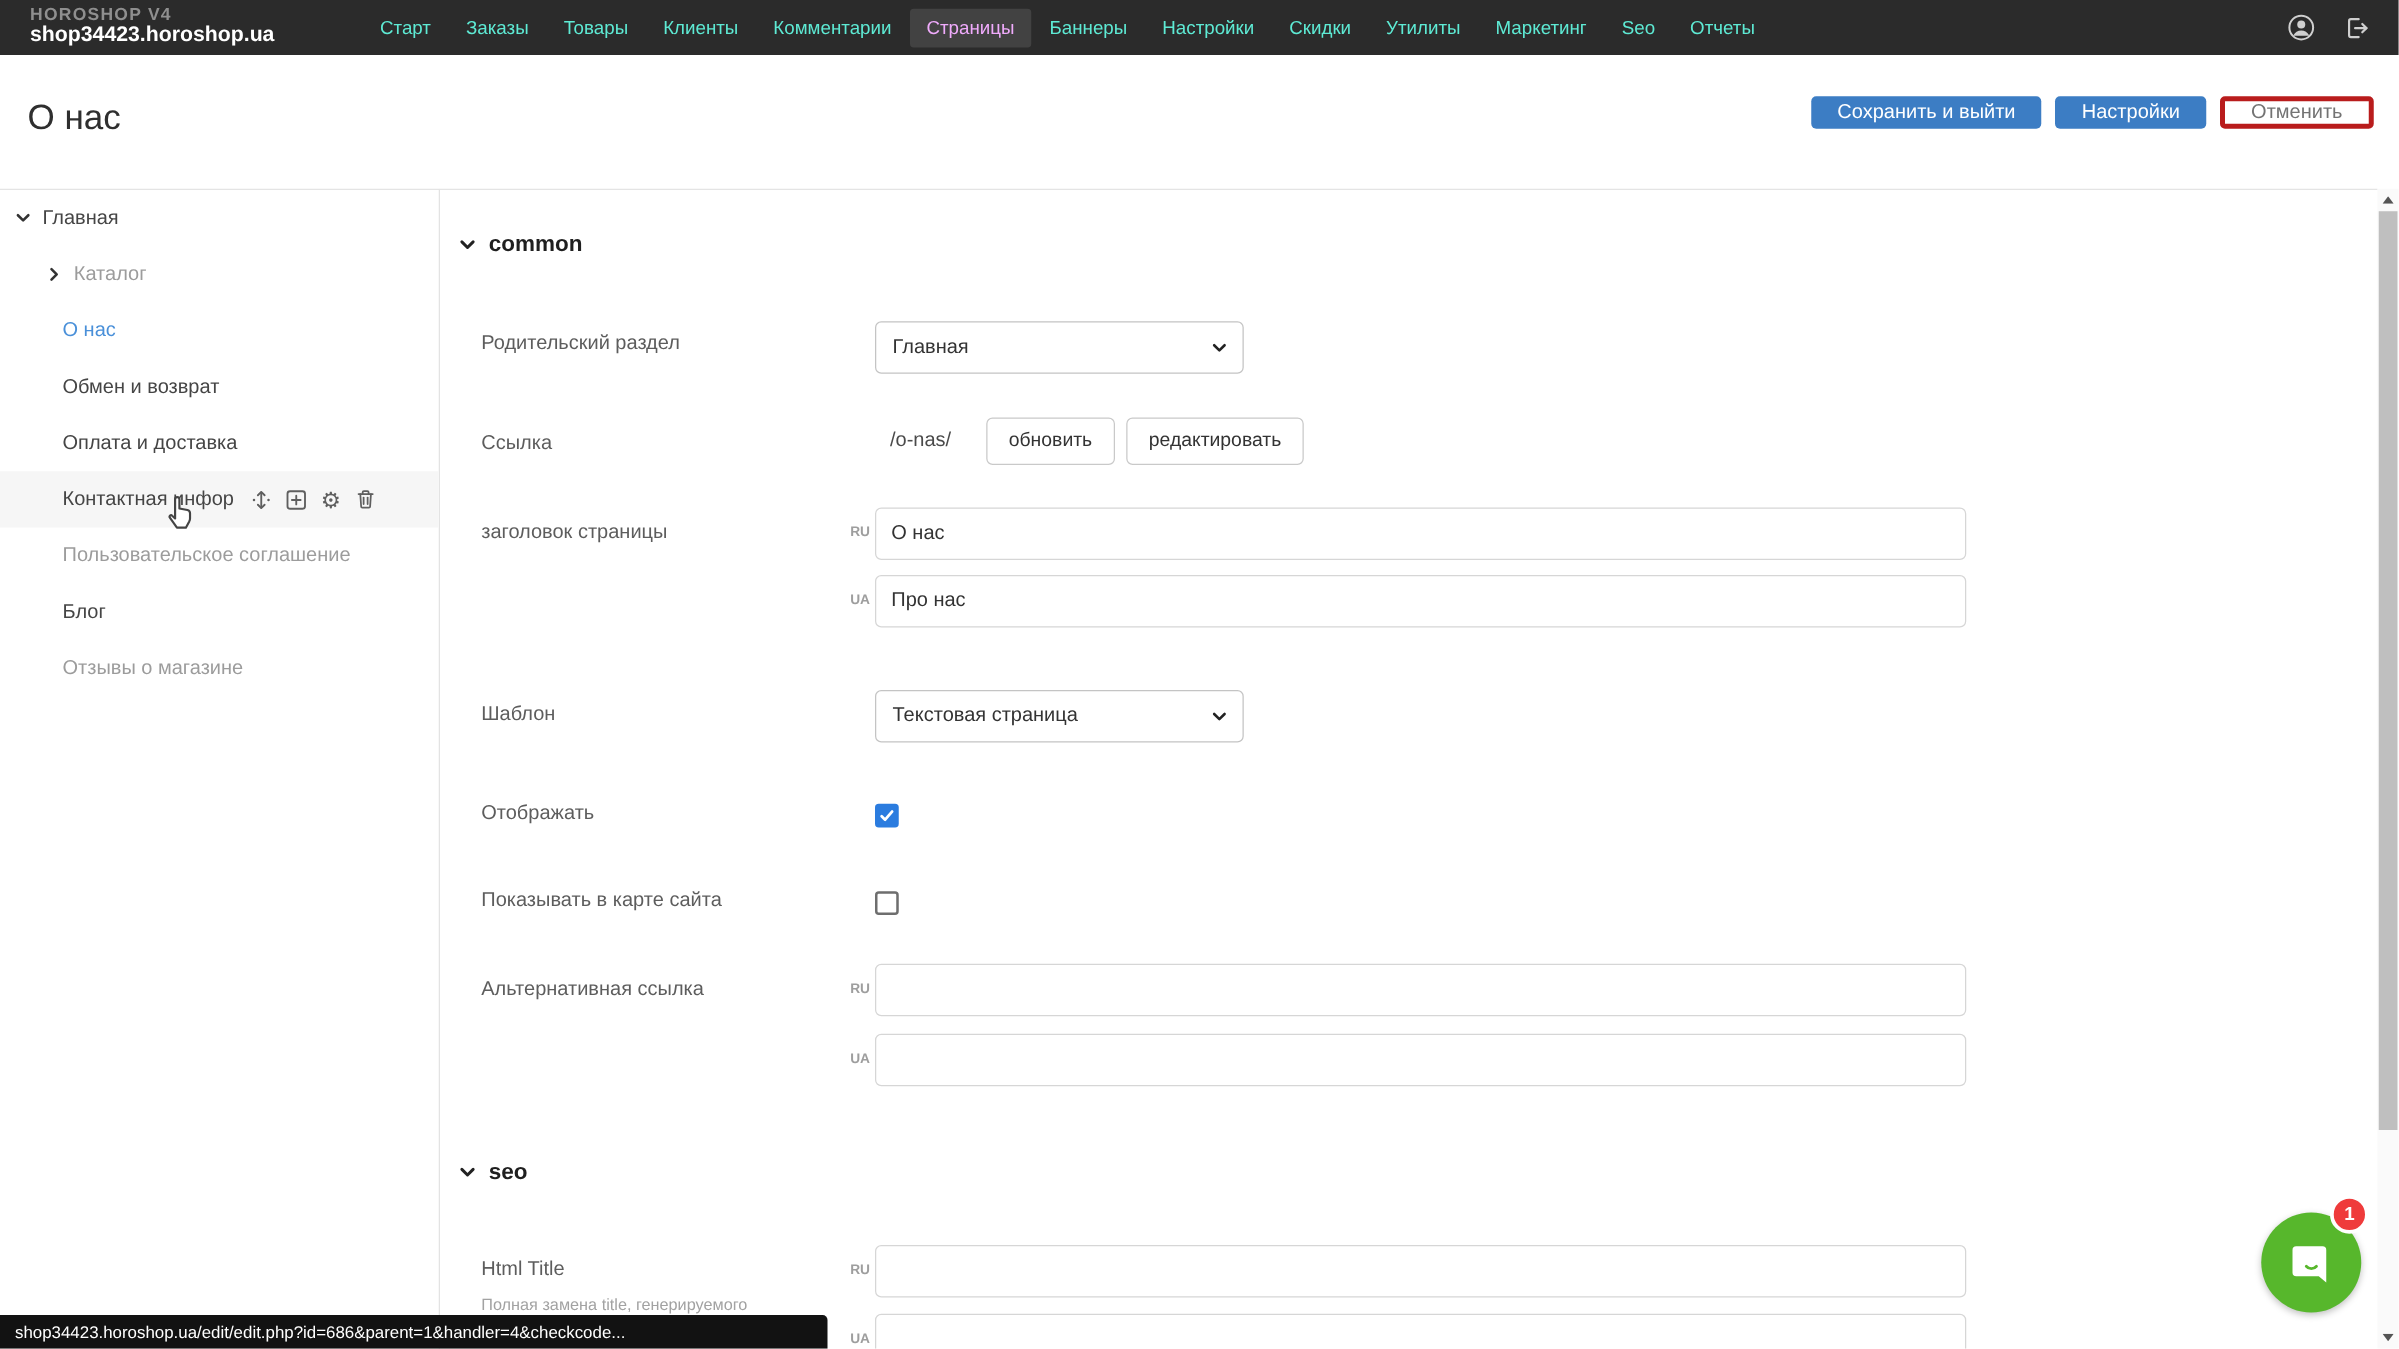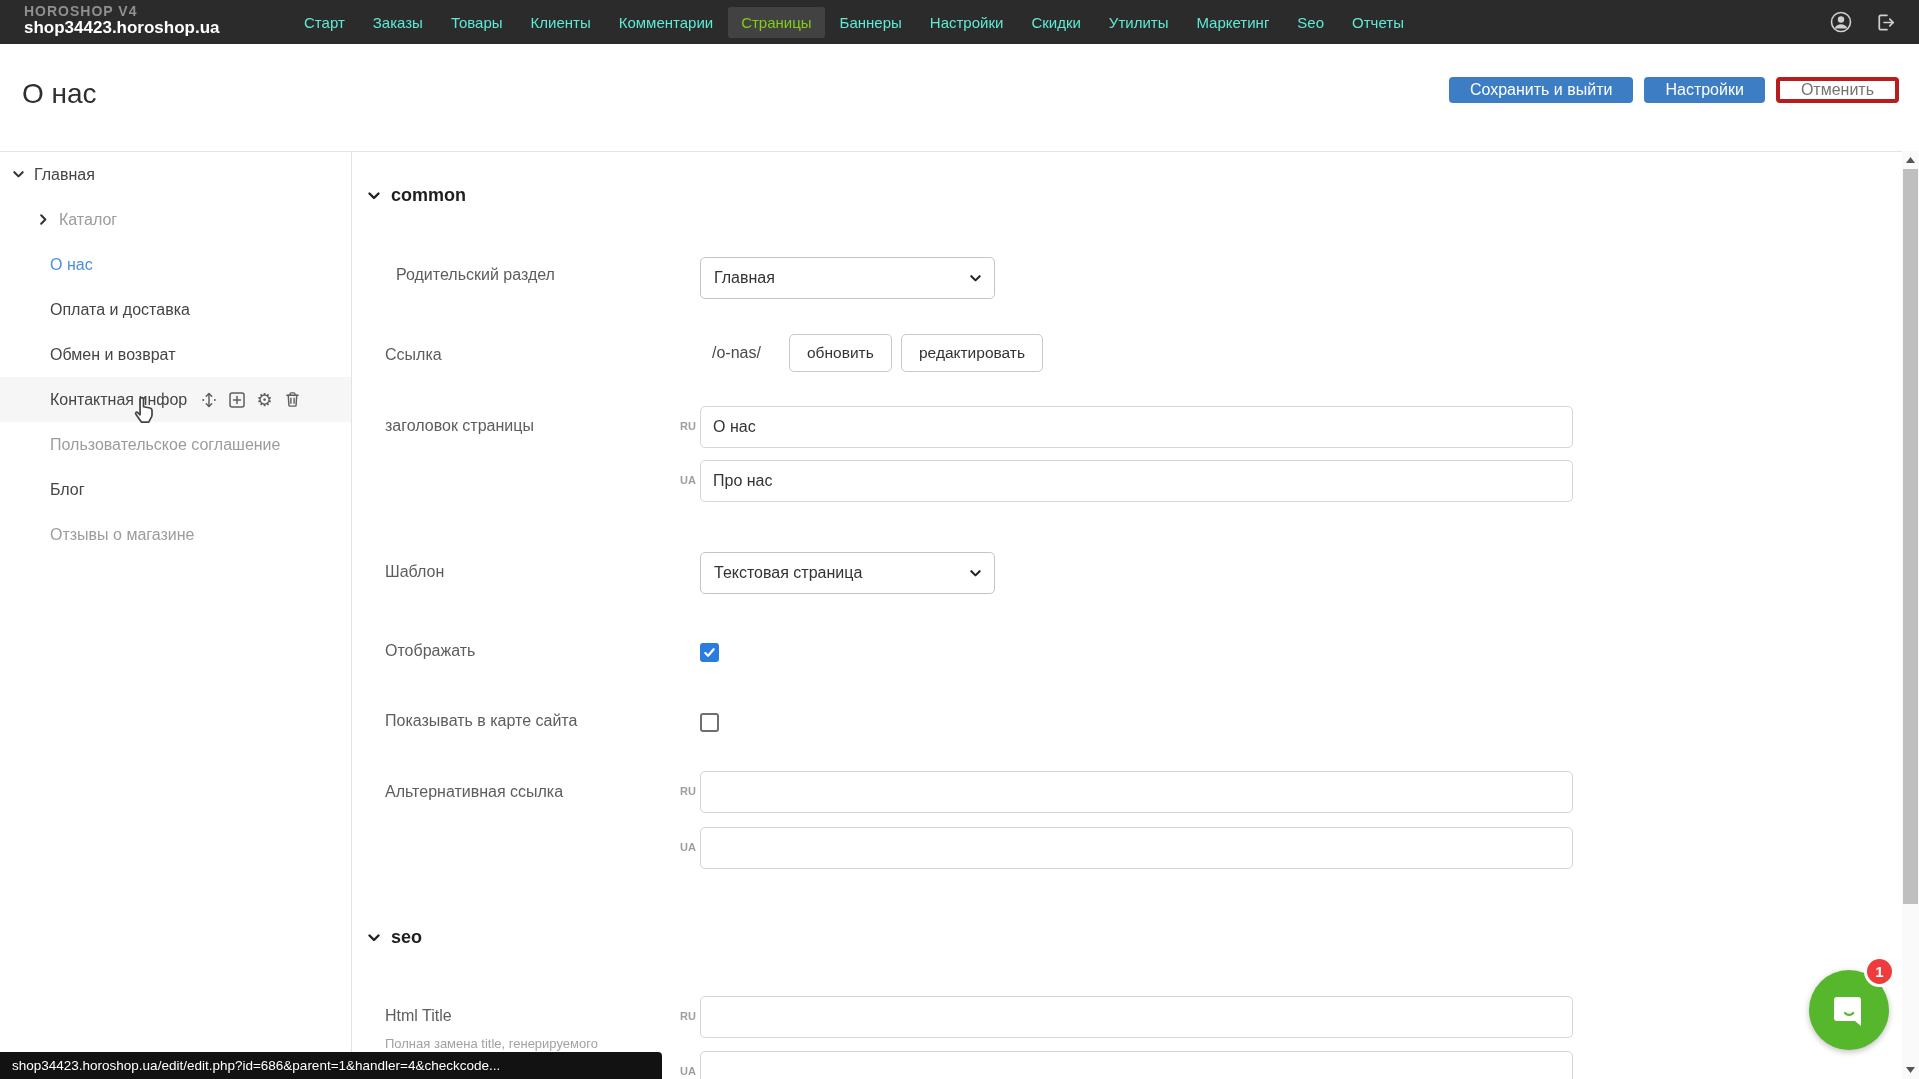--- a/index.html
+++ b/index.html
@@ -9,21 +9,21 @@
 
   
   .topbar { position:absolute; left:0; top:0; width:100%; height:44px; background:#2b2b2b;
             display:flex; align-items:center; z-index:30; }
   .brand { position:absolute; left:24px; top:4px; line-height:1.1; cursor:pointer; }
   .brand-small { font-size:14px; letter-spacing:1px; color:#8f8f8f; font-weight:700; }
   .brand-domain { font-size:17px; font-weight:700; color:#fff; }
   .nav { position:absolute; left:290px; top:0; height:44px; display:flex; align-items:center; }
   .nav-item { padding:7px 13px; margin:0 1px; font-size:15px; font-weight:500; color:#5eead4;
               border-radius:3px; cursor:pointer; white-space:nowrap; }
-  .nav-item.active { background:#424242; color:#84cc16; }
+  .nav-item.active { background:#424242; color:#f0abfc; }
   .topbar-icons { position:absolute; right:22px; top:0; height:44px; display:flex; align-items:center; gap:20px; }
   .tb-icon { width:24px; height:24px; cursor:pointer; display:flex; align-items:center; justify-content:center; }
 
   
   .header { position:absolute; left:0; top:44px; width:100%; height:107px; background:#fff; }
   .page-title { position:absolute; left:22px; top:34px; font-size:28px; color:#2f2f2f; }
   .header-actions { position:absolute; right:20px; top:33px; display:flex; gap:11px; }
   .btn { height:26px; border-radius:4px; font-size:16px; padding:0 21px; cursor:pointer;
          display:flex; align-items:center; justify-content:center; border:none;
          font-family:"Liberation Sans", sans-serif; }
@@ -157,24 +157,24 @@
         <svg width="13" height="13" viewBox="0 0 14 14" fill="none" stroke="#333" stroke-width="2.2" stroke-linecap="round" stroke-linejoin="round">
             <path d="M4.5 2.5 9 7l-4.5 4.5"></path>
           </svg>
       </span>
       <span>Каталог</span>
     </div>
     <div class="tree-row row-child selected">
       <span>О нас</span>
     </div>
     <div class="tree-row row-child">
+      <span>Обмен и возврат</span>
+    </div>
+    <div class="tree-row row-child">
       <span>Оплата и доставка</span>
-    </div>
-    <div class="tree-row row-child">
-      <span>Обмен и возврат</span>
     </div>
     <div class="tree-row row-child hovered">
       <span>Контактная инфор</span>
       <span class="row-actions">
         <span class="act-icon">
           <svg width="18" height="18" viewBox="0 0 18 18" fill="none" stroke="#5f5f5f" stroke-width="1.5" stroke-linecap="round" stroke-linejoin="round">
             <path d="M9 3v12"></path>
               <path d="M6.3 5.2 9 2.5l2.7 2.7"></path>
               <path d="M6.3 12.8 9 15.5l2.7-2.7"></path>
             <circle cx="3.2" cy="9" r="1" fill="#5f5f5f" stroke="none"></circle>
@@ -221,21 +221,21 @@
 
   <div class="content">
 
     <div class="section-head" style="top:33px;">
       <svg width="14" height="14" viewBox="0 0 14 14" fill="none" stroke="#222" stroke-width="2.4" stroke-linecap="round" stroke-linejoin="round">
           <path d="M2.5 4.5 7 9l4.5-4.5"></path>
         </svg>
       <span>common</span>
     </div>
 
-    <div class="flabel" style="top:114px;margin-left:11px;">Родительский раздел</div>
+    <div class="flabel" style="top:114px;">Родительский раздел</div>
     <div class="select" style="top:105px;">
       <span>Главная</span>
       <span class="caret">
         <svg width="13" height="13" viewBox="0 0 14 14" fill="none" stroke="#222" stroke-width="2.2" stroke-linecap="round" stroke-linejoin="round">
             <path d="M2.5 4.5 7 9l4.5-4.5"></path>
           </svg>
       </span>
     </div>
 
     <div class="flabel" style="top:194px;">Ссылка</div>

